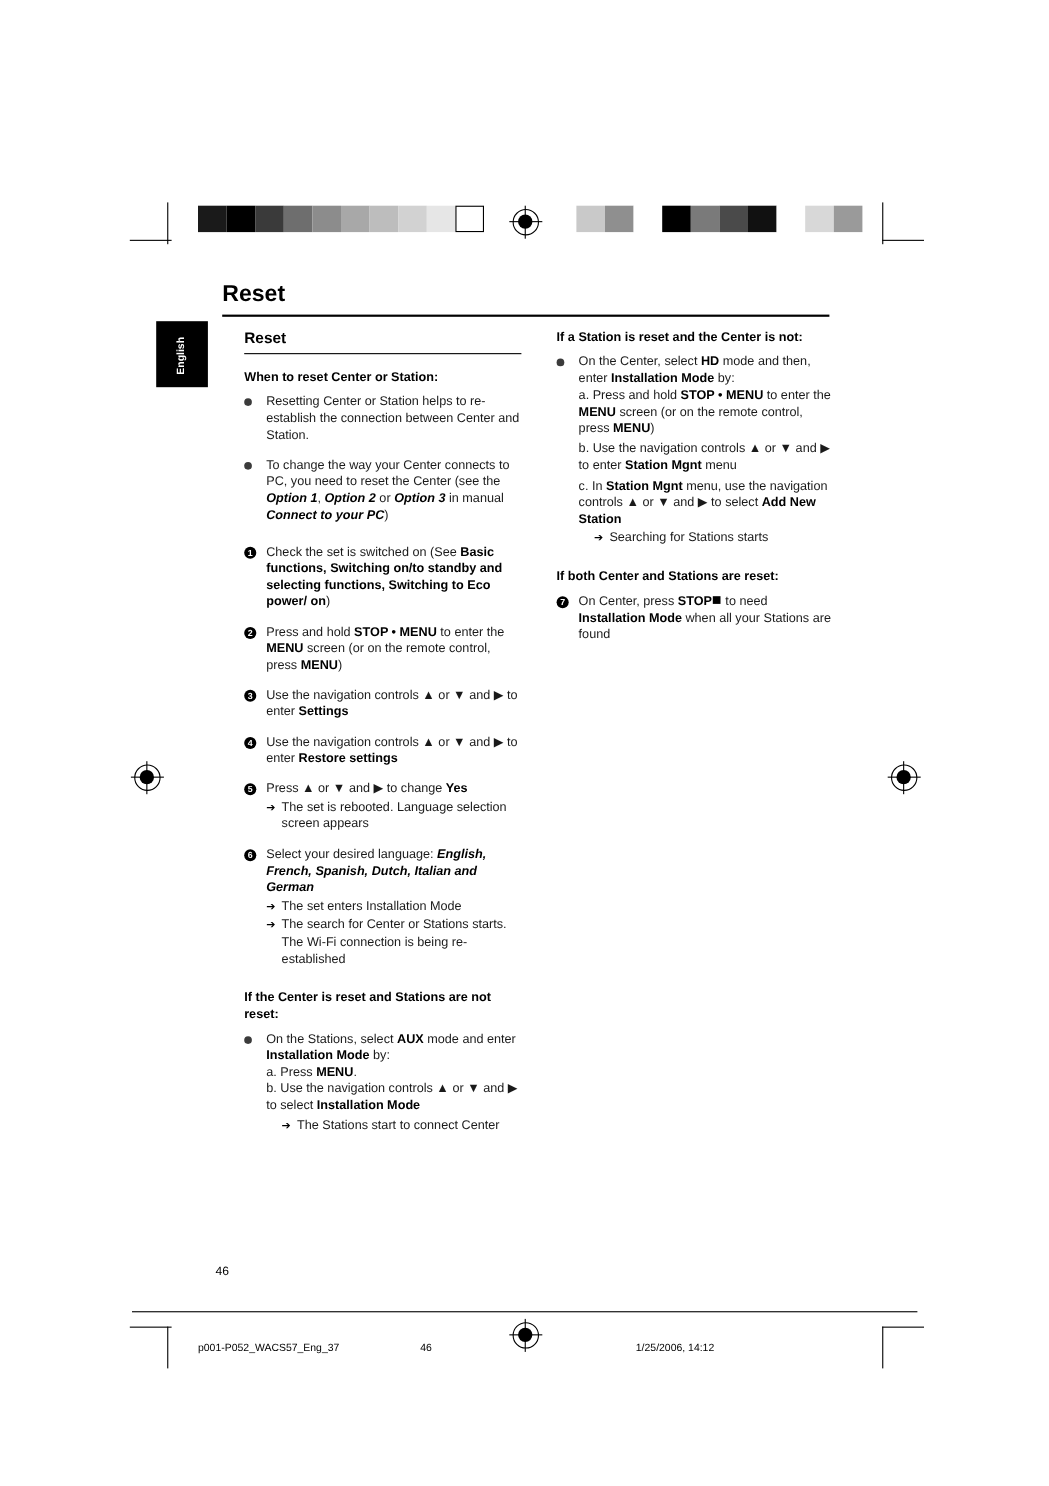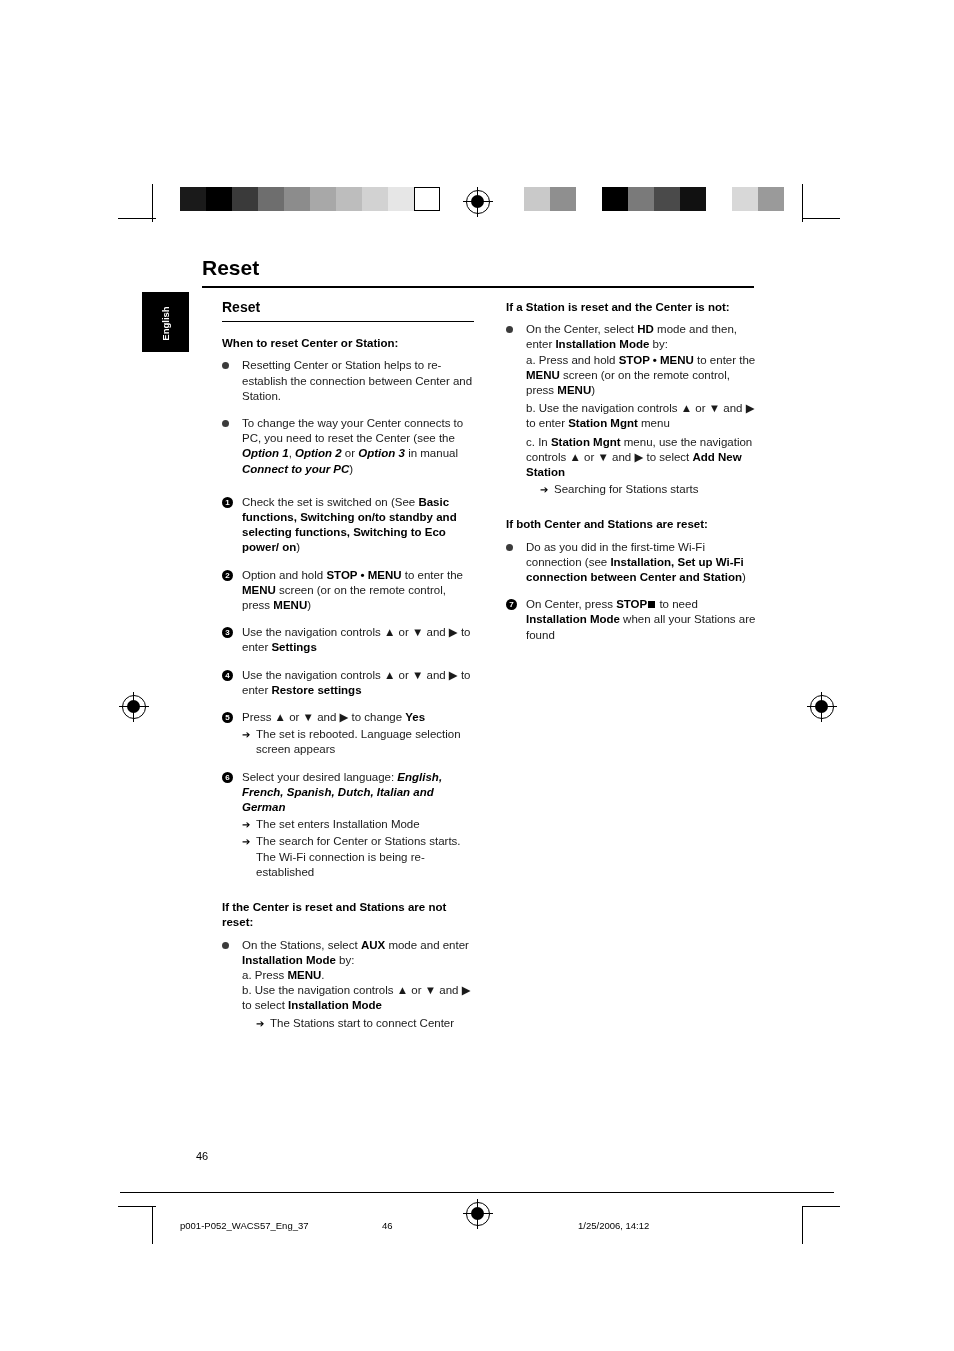--- a/index.html
+++ b/index.html
@@ -131,21 +131,21 @@
 
     <div style="height:6px"></div>
 
     <div class="numitem">
       <span class="num">1</span>
       <span>Check the set is switched on (See </span><b>Basic functions, Switching on/to standby and selecting functions, Switching to Eco power/ on</b><span>)</span>
     </div>
 
     <div class="numitem">
       <span class="num">2</span>
-      <span>Option and hold </span><b>STOP • MENU</b><span> to enter the </span><b>MENU</b><span> screen (or on the remote control, press </span><b>MENU</b><span>)</span>
+      <span>Press and hold </span><b>STOP • MENU</b><span> to enter the </span><b>MENU</b><span> screen (or on the remote control, press </span><b>MENU</b><span>)</span>
     </div>
 
     <div class="numitem">
       <span class="num">3</span>
       <span>Use the navigation controls ▲ or ▼ and ▶ to enter </span><b>Settings</b>
     </div>
 
     <div class="numitem">
       <span class="num">4</span>
       <span>Use the navigation controls ▲ or ▼ and ▶ to enter </span><b>Restore settings</b>
@@ -199,24 +199,20 @@
       <div style="margin-top:3px;"><span>b. Use the navigation controls ▲ or ▼ and ▶ to enter </span><b>Station Mgnt</b><span> menu</span></div>
       <div style="margin-top:3px;"><span>c.  In </span><b>Station Mgnt</b><span> menu,  use the navigation controls ▲ or ▼ and ▶ to select </span><b>Add New Station</b></div>
       <div class="arrow indent">
         <span class="ar" style="left:14px;">➔</span>
         <span style="margin-left:14px;display:inline-block;">Searching for Stations starts</span>
       </div>
     </div>
 
     <div class="sub" style="margin-top:20px;">If both Center and Stations are reset:</div>
 
-    <div class="bullet">
-      <span class="dot"></span>
-      <span>Do as you did in the first-time Wi-Fi connection (see </span><b>Installation, Set up Wi-Fi connection between Center and Station</b><span>)</span>
-    </div>
 
     <div class="numitem">
       <span class="num">7</span>
       <span>On Center, press </span><b>STOP</b><span class="sq"></span><span> to need </span><b>Installation Mode</b><span> when all your Stations are found</span>
     </div>
 
   </div>
 
   <div class="pagenum">46</div>
   <div class="footrule"></div>

